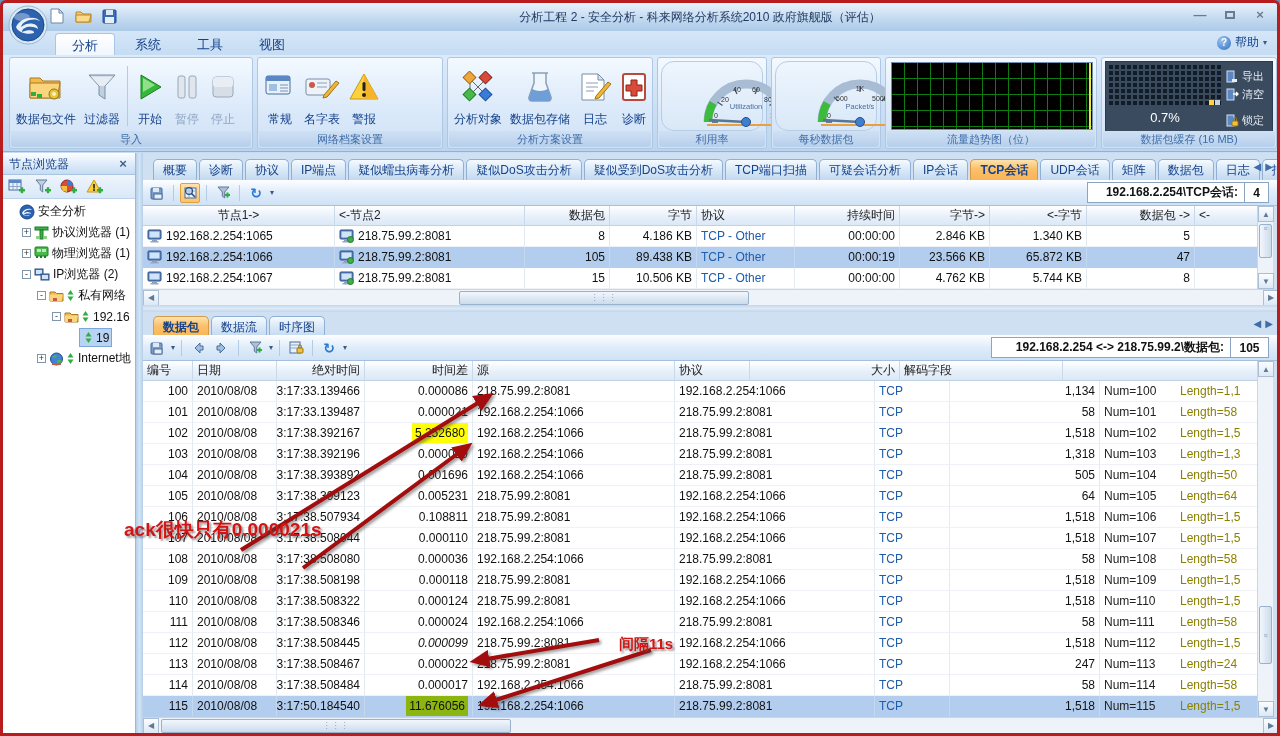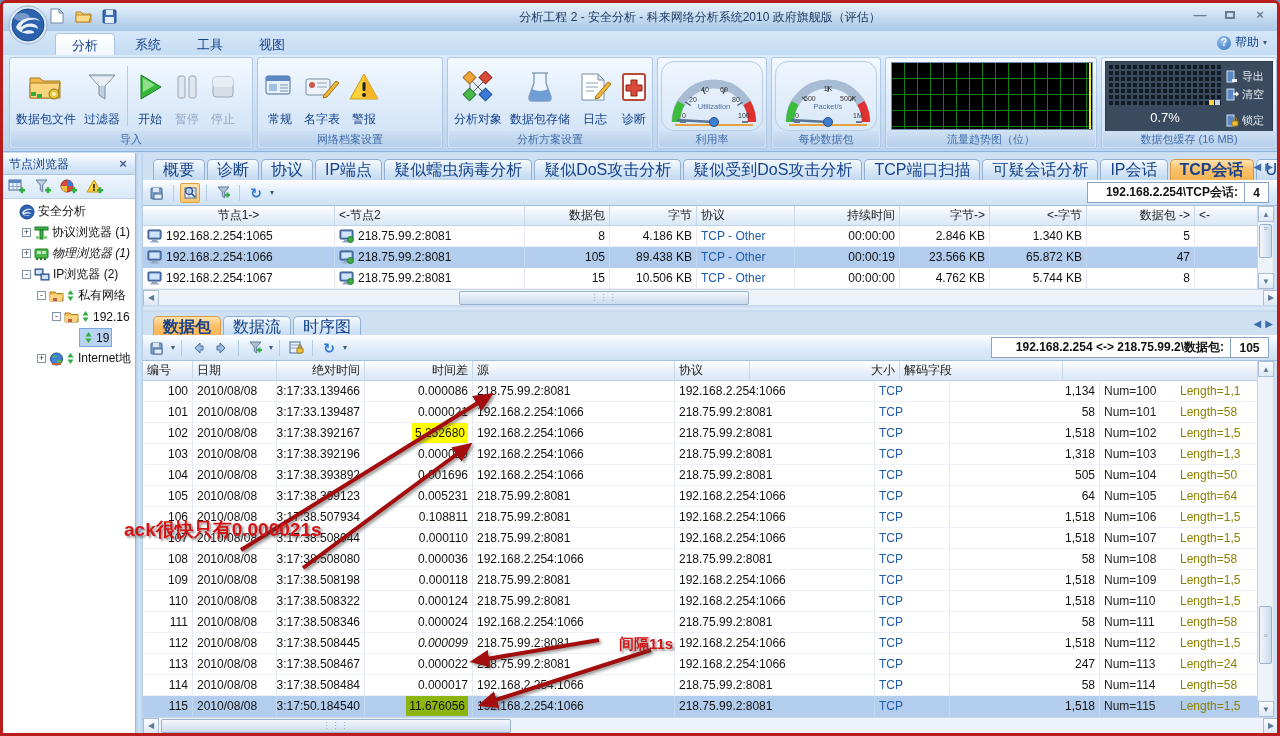--- a/index.html
+++ b/index.html
@@ -36,21 +36,21 @@
   .rcaption{position:absolute;left:1px;right:1px;bottom:1px;height:16px;text-align:center;
     font-size:11px;color:#3f6daa;background:linear-gradient(#cfe0f3,#b7cfeb);border-radius:0 0 3px 3px;line-height:16px;
     overflow:hidden;white-space:nowrap;}
   .rbtns{position:absolute;left:2px;top:2px;right:2px;height:72px;display:flex;align-items:stretch;}
   .rbtn{display:flex;flex-direction:column;align-items:center;justify-content:flex-end;
     padding:3px 4px 4px;font-size:12px;color:#15428b;white-space:nowrap;}
   .rbtn .ric{flex:1;display:flex;align-items:center;justify-content:center;}
   .rbtn.disabled{color:#8fa6c4;}
   .vsep{width:1px;background:#b4cbe5;margin:6px 3px;}
   .gaugebox{position:absolute;left:3px;top:3px;right:3px;height:70px;border:1px solid #b7cde6;border-radius:13px;
-    background:linear-gradient(#eef5fd,#d9e8f8);}
+    background:linear-gradient(#eef5fd,#d9e8f8);padding-left:32px;}
   .trend{position:absolute;left:5px;top:4px;width:202px;height:68px;background:#000;border:1px solid #6f8db0;}
   .trendgrid{position:absolute;inset:0;
     background-image:repeating-linear-gradient(to right,transparent 0 12px,#0e7d0e 12px 13px),
                      repeating-linear-gradient(to bottom,transparent 0 15px,#0e7d0e 15px 16px);}
   .trendline{position:absolute;right:1px;top:0;bottom:0;width:2px;background:#e8e83a;}
   .bufpanel{position:absolute;left:3px;top:3px;width:168px;height:72px;background:#3a4b5f;border:1px solid #2b3a4c;}
   .bufpattern{position:absolute;left:3px;top:3px;width:112px;height:40px;
     background-color:#121c27;
     background-image:repeating-linear-gradient(to right,transparent 0 4px,#3a4b5f 4px 6px),
                      repeating-linear-gradient(to bottom,transparent 0 4px,#3a4b5f 4px 6px);}
@@ -68,21 +68,21 @@
     background:linear-gradient(#eef5fd,#d9e8f7);border-bottom:1px solid #bcd2ea;}
   .tree{position:absolute;left:0;top:48px;right:0;bottom:0;overflow:hidden;font-size:12px;color:#111;}
   .titem{height:21px;display:flex;align-items:center;white-space:nowrap;overflow:hidden;}
   .exp{width:9px;height:9px;border:1px solid #7f96ad;background:#fff;font-size:9px;line-height:7px;text-align:center;color:#333;margin-right:3px;flex:none;}
   .tlabel{margin-left:3px;}
   .tsel{background:#b9d3f2;border:1px solid #7da7d9;padding:0 2px;display:flex;align-items:center;height:19px;}
   
   .content{position:absolute;left:140px;top:150px;right:0;bottom:0;background:#cfe0f2;}
   .vsplitter{position:absolute;left:133px;top:150px;width:7px;bottom:0;background:linear-gradient(90deg,#b6cfe9,#d3e4f5,#b6cfe9);}
   .tabstrip{position:absolute;left:0;right:0;height:24px;display:flex;align-items:flex-end;gap:2px;padding-left:10px;}
-  .vtab{height:21px;line-height:20px;padding:0 9px;font-size:16px;color:#15428b;
+  .vtab{height:21px;line-height:20px;padding:0 9px;font-size:12px;color:#15428b;
     border:1px solid #8fb0d4;border-bottom:none;border-radius:5px 5px 0 0;
     background:linear-gradient(#f5fafe,#d9e8f7 50%,#c3d9f0);white-space:nowrap;}
   .vtab.active{background:linear-gradient(#fde3ae,#fbc06a 45%,#f9b455);border-color:#d89a44;font-weight:bold;}
   .tabscroll{position:absolute;right:4px;bottom:4px;display:flex;gap:4px;color:#3f6daa;font-size:10px;}
   .toolbar{position:absolute;left:0;right:0;height:26px;
     background:linear-gradient(#fdfeff,#dfecfa 50%,#cfe2f5);border-bottom:1px solid #a5c0de;
     display:flex;align-items:center;gap:4px;padding-left:4px;}
   .tbtn{width:20px;height:20px;display:flex;align-items:center;justify-content:center;border-radius:2px;}
   .tbtn.pressed{background:linear-gradient(#ffe2ae,#fdc36a);border:1px solid #dfa040;}
   .tsep{width:1px;height:16px;background:#b4cbe5;margin:0 2px;}
@@ -497,21 +497,21 @@
                 <rect x="6" y="4" width="3" height="9" fill="#3fae49" stroke="#1d7d27"></rect>
                 <rect x="2" y="10" width="3" height="3" fill="#8fd089"></rect>
                 <rect x="10" y="10" width="3" height="3" fill="#8fd089"></rect>
               </svg>
             </span>
             <span class="tlabel">协议浏览器 (1)</span>
           </span>
         </div>
         <div class="titem" style="padding-left:19px;">
           <span class="exp">+</span>
-          <span class="" style="display:flex;align-items:center;font-style:italic;">
+          <span class="" style="display:flex;align-items:flex-start;">
             <span style="display:flex;">
               <svg width="15" height="14" viewBox="0 0 15 14">
                 <rect x="1" y="2" width="13" height="9" rx="1" fill="#4ab84a" stroke="#1d7d22"></rect>
                 <rect x="3" y="4" width="4" height="3" fill="#bfe8b8"></rect>
                 <rect x="8" y="4" width="4" height="3" fill="#bfe8b8"></rect>
                 <rect x="2" y="11" width="2" height="2" fill="#1d7d22"></rect>
                 <rect x="6" y="11" width="2" height="2" fill="#1d7d22"></rect>
                 <rect x="10" y="11" width="2" height="2" fill="#1d7d22"></rect>
               </svg>
             </span>

